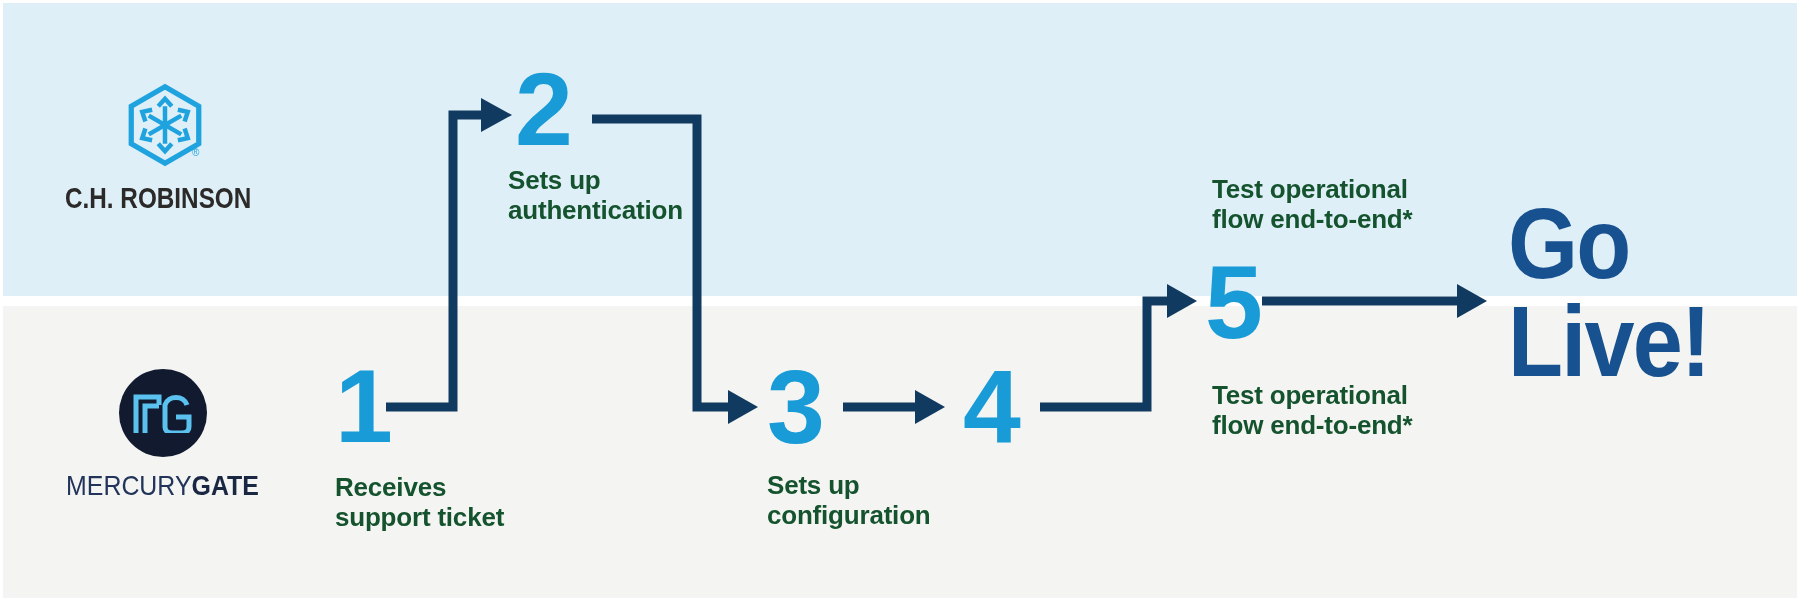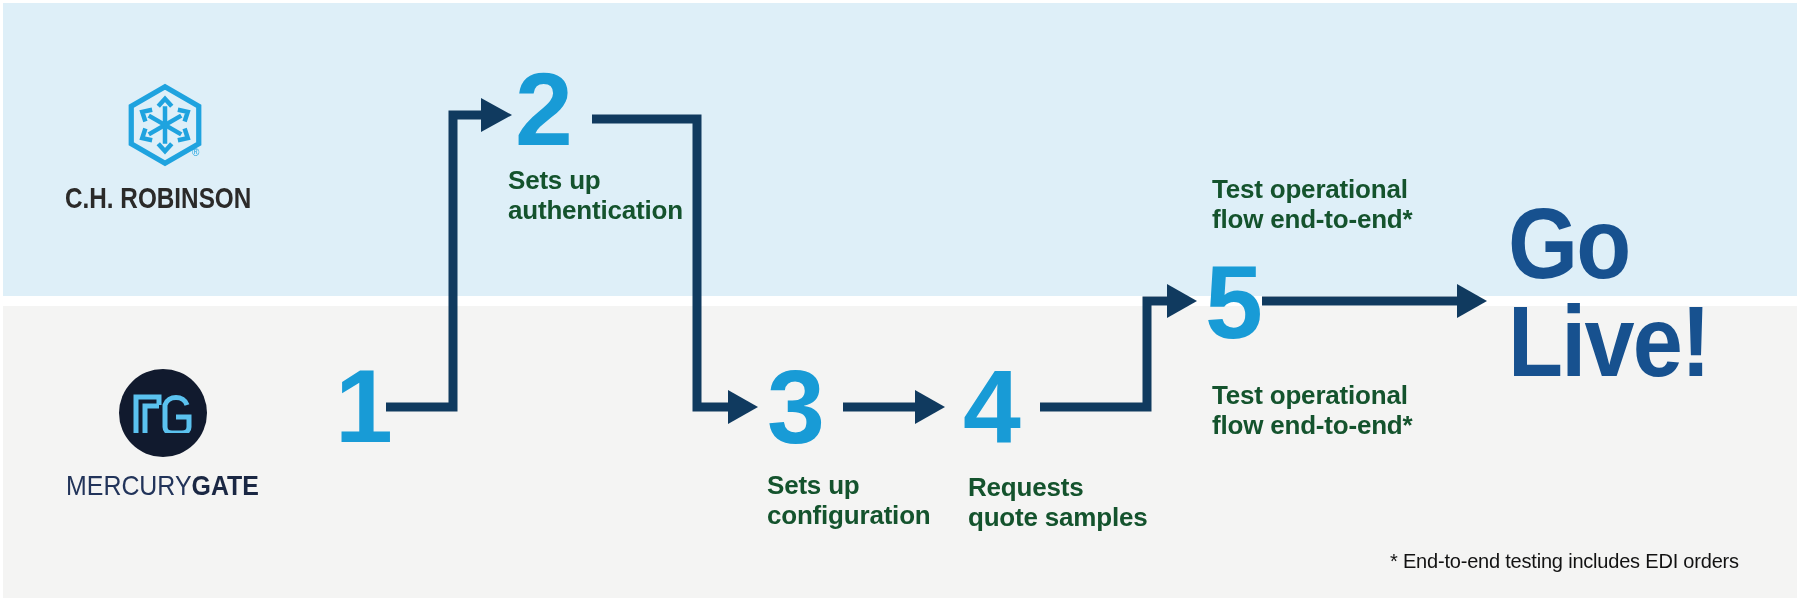--- a/index.html
+++ b/index.html
@@ -120,38 +120,37 @@
         <polyline points="13,40 13,13 27,13"></polyline>
         <path d="M55,12 C52,2 36,2 33,12 L33,34 C33,38 36,40 40,40 L50,40 C54,40 57,38 57,34 L57,24 L44,24"></path>
       </g>
     </svg>
   </div>
   <div class="mg-wordmark" style="color:#22345A;">
     <span class="regular">MERCURY</span><span class="bold" style="color:#1A2743;">GATE</span>
   </div>
 
   <div class="step-number" style="left:335px; top:354px; color:#189BD6;">1</div>
+  <div class="step-label" style="left:335px; top:472px;">Receives
+support ticket</div>
 
   <div class="step-number" style="left:515px; top:57px; color:#189BD6;">2</div>
   <div class="step-label" style="left:508px; top:165px;">Sets up
 authentication</div>
 
   <div class="step-number" style="left:767px; top:355px; color:#189BD6;">3</div>
   <div class="step-label" style="left:767px; top:470px;">Sets up
 configuration</div>
 
   <div class="step-number" style="left:963px; top:355px; color:#189BD6;">4</div>
-  <div class="step-label" style="left:968px; top:472px;">Requests
-quote samples</div>
 
   <div class="step-number" style="left:1205px; top:250px; color:#189BD6;">5</div>
   <div class="step-label" style="left:1212px; top:174px;">Test operational
 flow end-to-end*</div>
   <div class="step-label" style="left:1212px; top:380px;">Test operational
 flow end-to-end*</div>
 
   <div class="go-live" style="color:#17518F;">Go
 Live!</div>
 
-  <div class="footnote">* End-to-end testing includes EDI orders</div>
 
   <div class="frame"></div>
 </div>
 
 </body></html>

